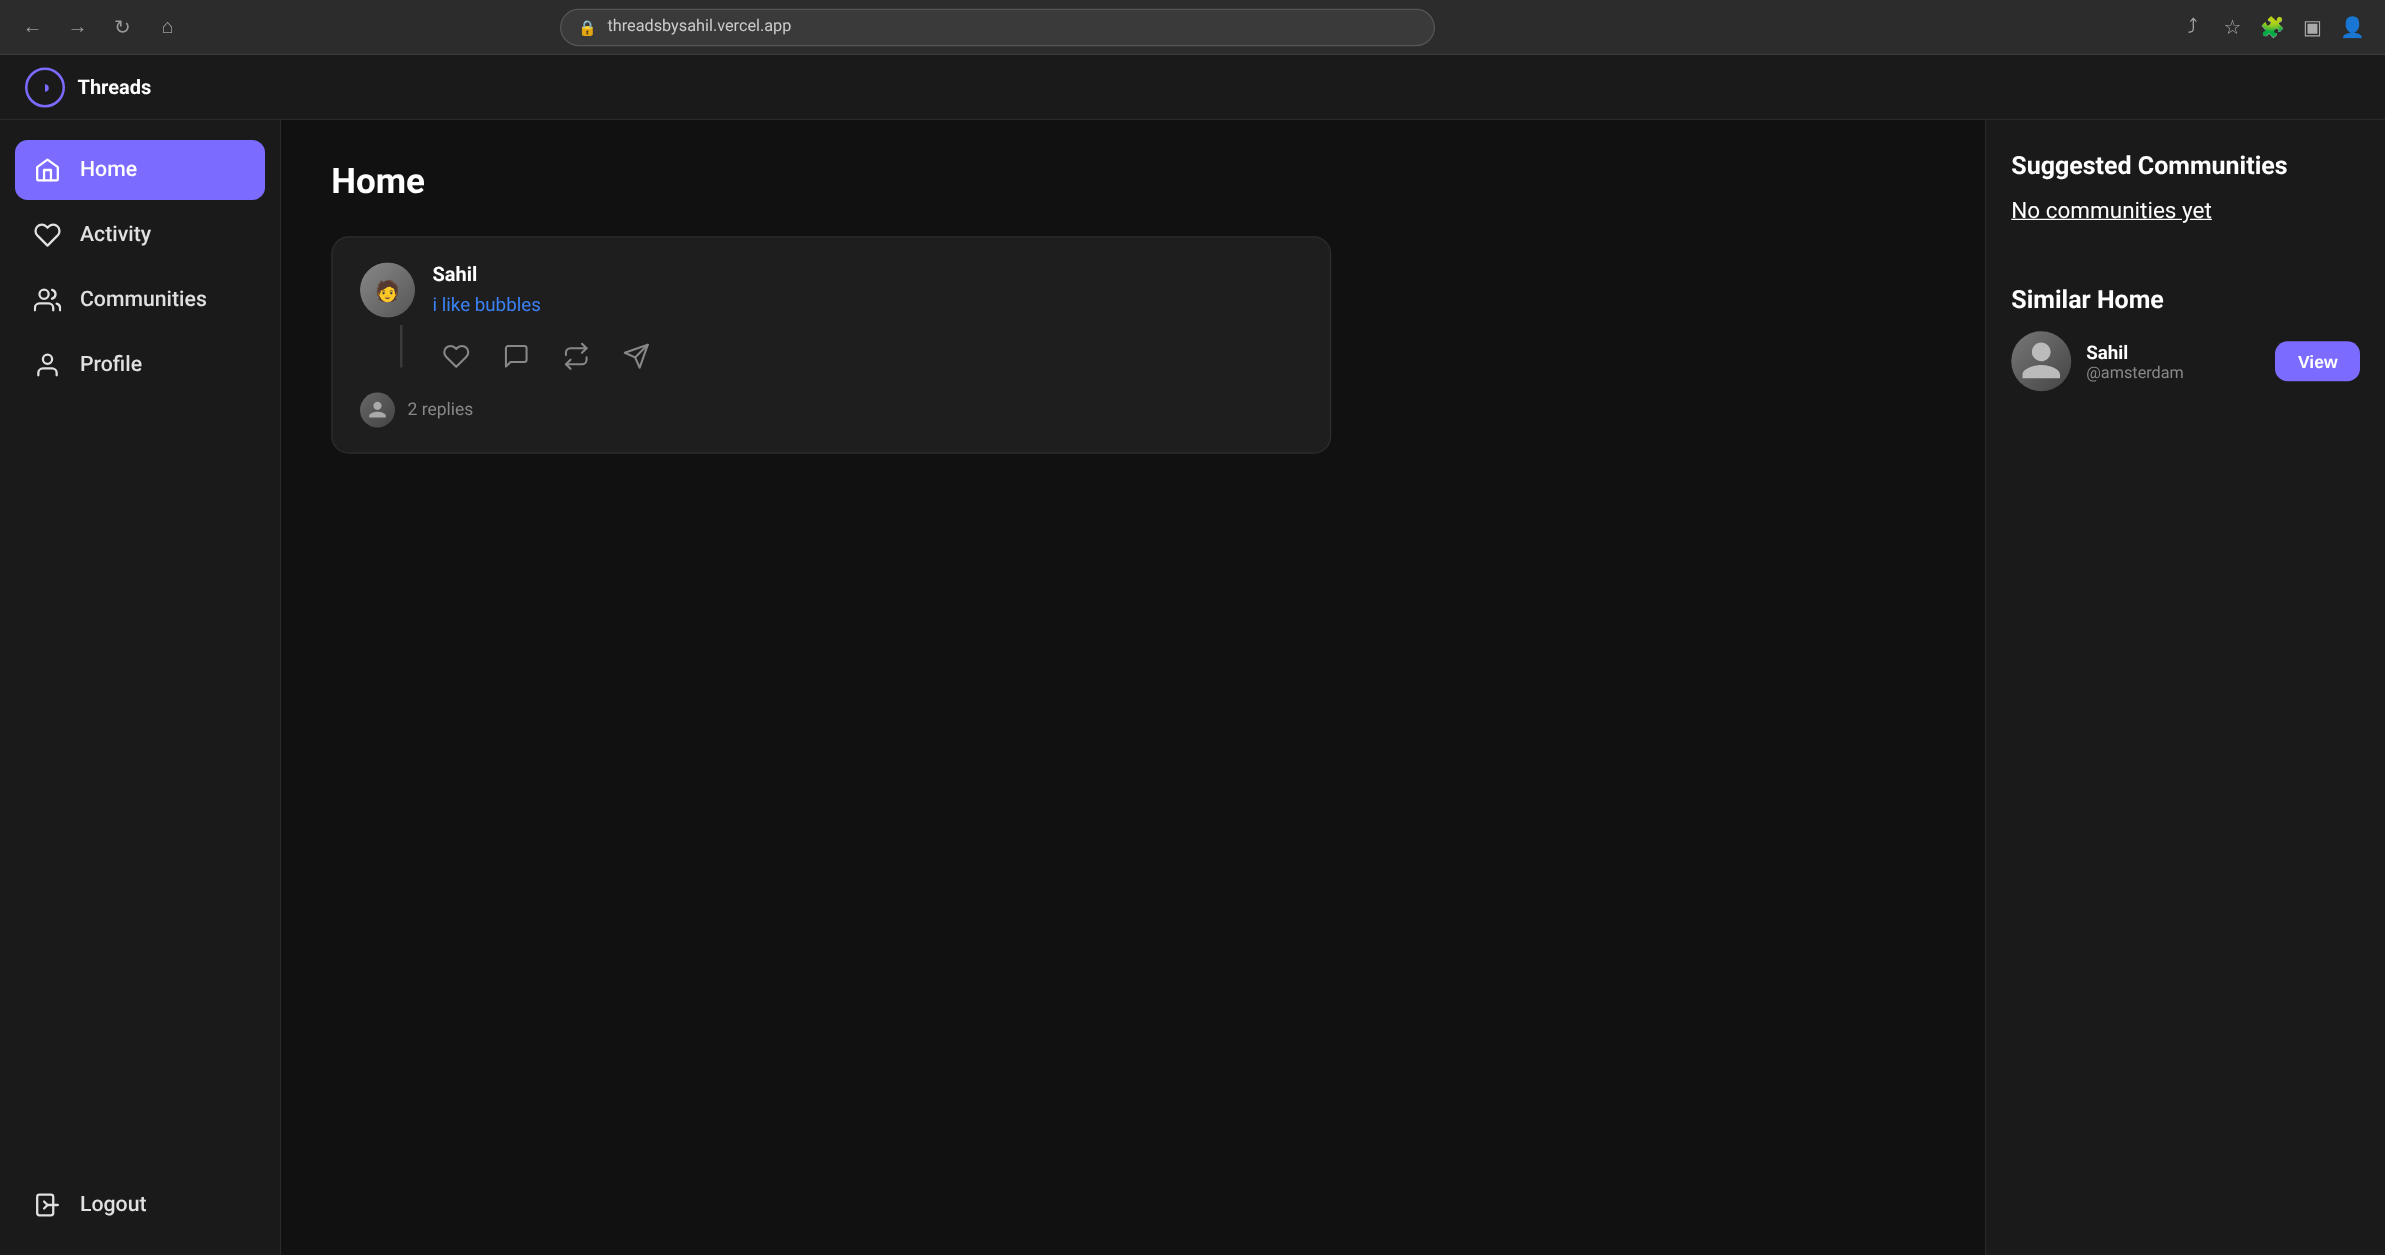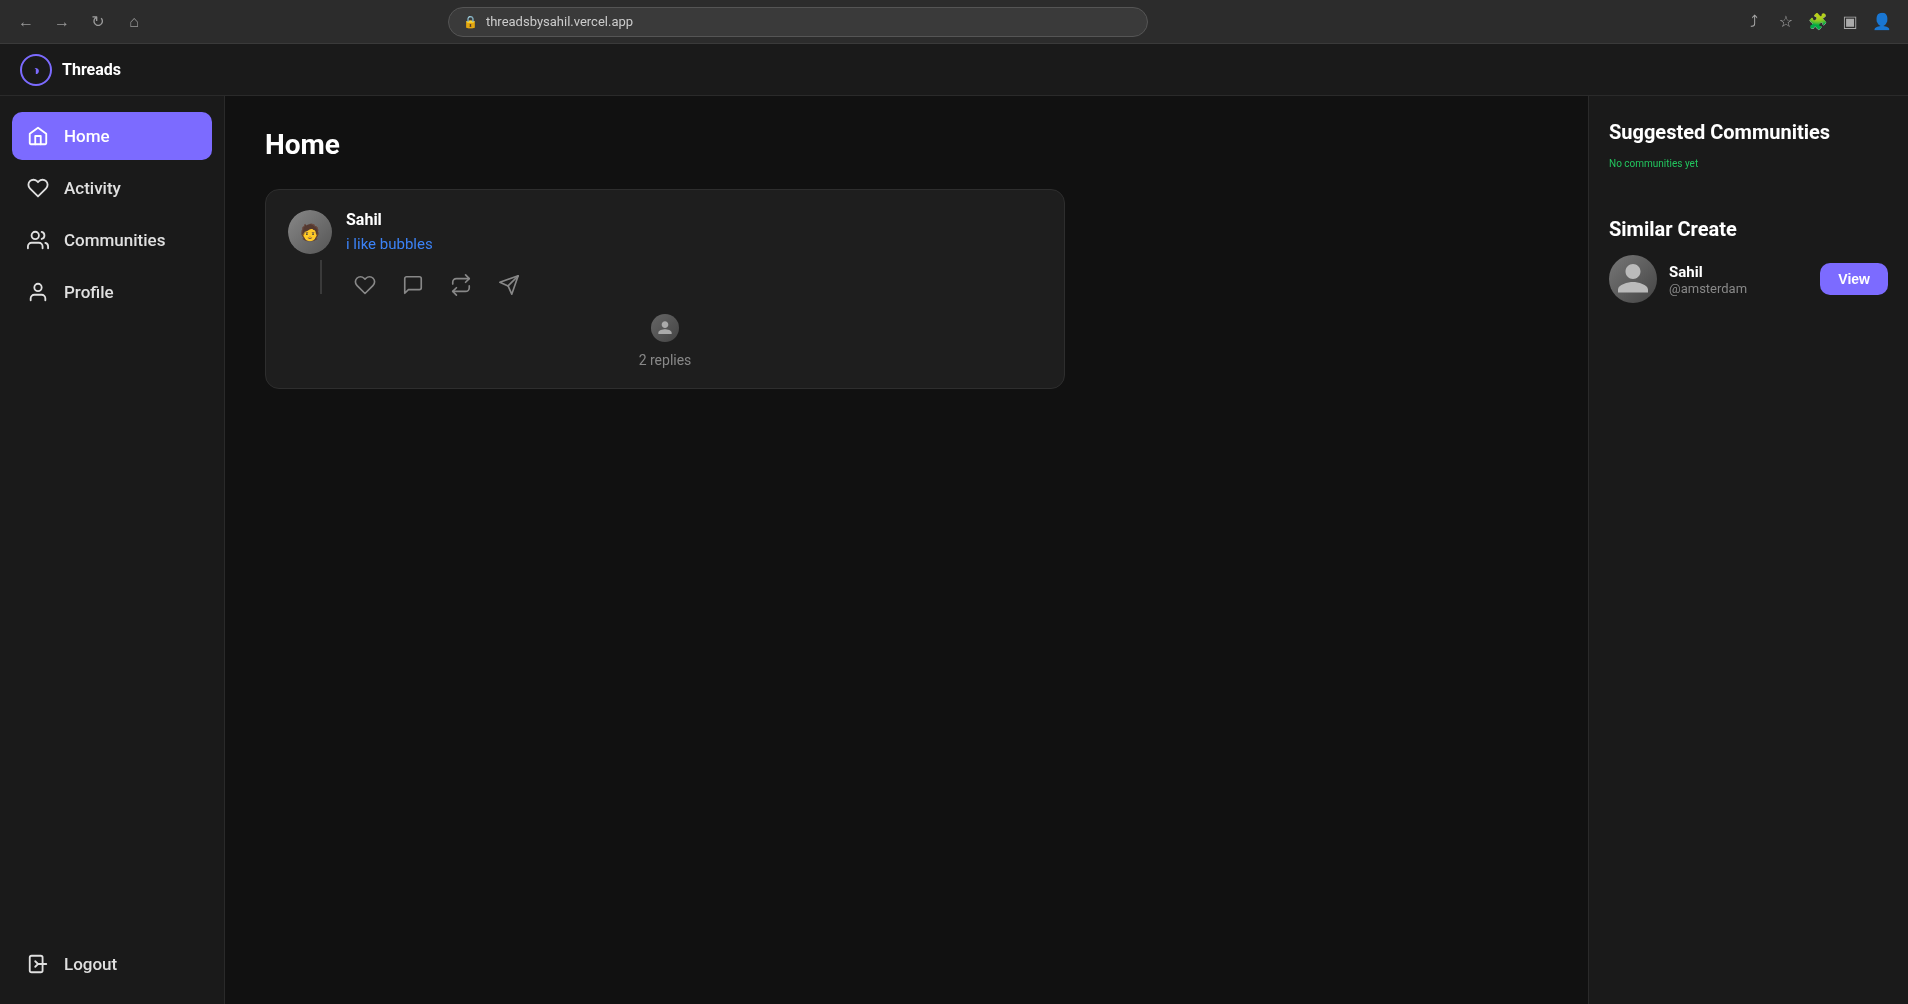--- a/index.html
+++ b/index.html
@@ -274,21 +274,20 @@
       padding: 4px;
       border-radius: 6px;
       transition: color 0.15s;
     }
 
     .replies-row {
       display: flex;
       align-items: center;
       gap: 10px;
       margin-top: 14px;
-      flex-direction: column;
     }
 
     .reply-avatar {
       width: 28px;
       height: 28px;
       border-radius: 50%;
       background: linear-gradient(135deg, #666 0%, #444 100%);
       display: flex;
       align-items: center;
       justify-content: center;
@@ -312,22 +311,23 @@
     }
 
     .sidebar-section-title {
       font-size: 20px;
       font-weight: 700;
       color: #fff;
       margin-bottom: 14px;
     }
 
     .no-communities {
-      color: #22c55e;
-      font-size: 10px;
+      color: #ffffff;
+      font-size: 18px;
+      text-decoration: underline;
     }
 
     .similar-minds-section {
       margin-top: 48px;
     }
 
     .similar-mind-item {
       display: flex;
       align-items: center;
       gap: 12px;
@@ -532,21 +532,21 @@
       </div>
     </main>
 
     <aside class="right-sidebar">
       <div class="suggested-communities-section">
         <div class="sidebar-section-title">Suggested Communities</div>
         <div class="no-communities">No communities yet</div>
       </div>
 
       <div class="similar-minds-section">
-        <div class="sidebar-section-title">Similar Create</div>
+        <div class="sidebar-section-title">Similar Home</div>
 
         <div class="similar-mind-item">
           <div class="similar-mind-avatar">
             <svg width="36" height="36" viewBox="0 0 24 24" fill="#bbb">
               <path d="M12 12c2.7 0 5-2.3 5-5s-2.3-5-5-5-5 2.3-5 5 2.3 5 5 5zm0 2c-3.3 0-10 1.7-10 5v2h20v-2c0-3.3-6.7-5-10-5z"></path>
             </svg>
           </div>
           <div class="similar-mind-info">
             <div class="similar-mind-name">Sahil</div>
             <div class="similar-mind-handle">@amsterdam</div>

